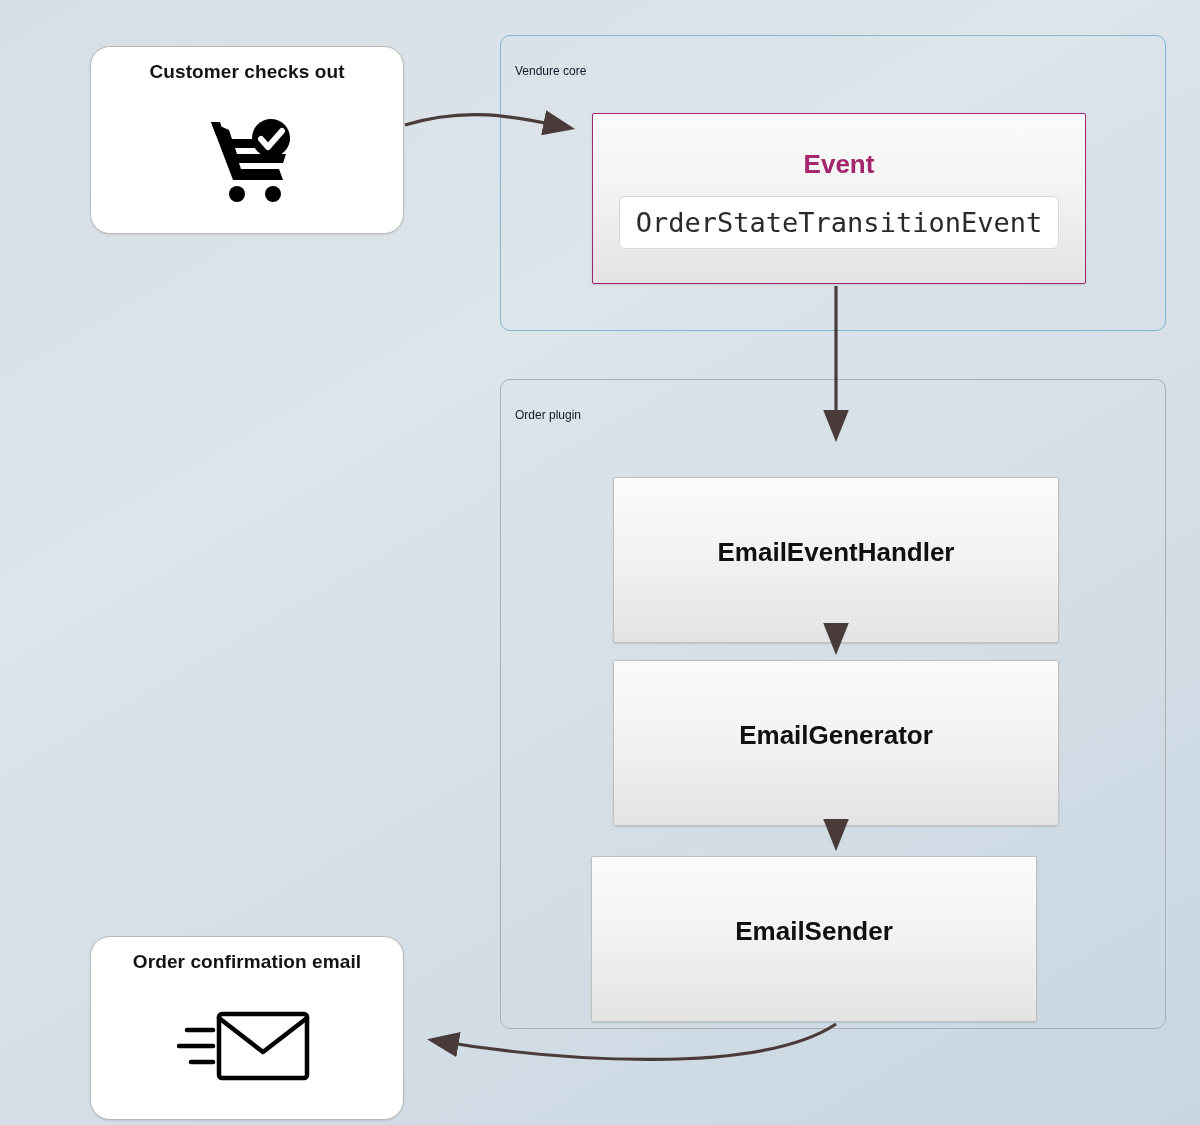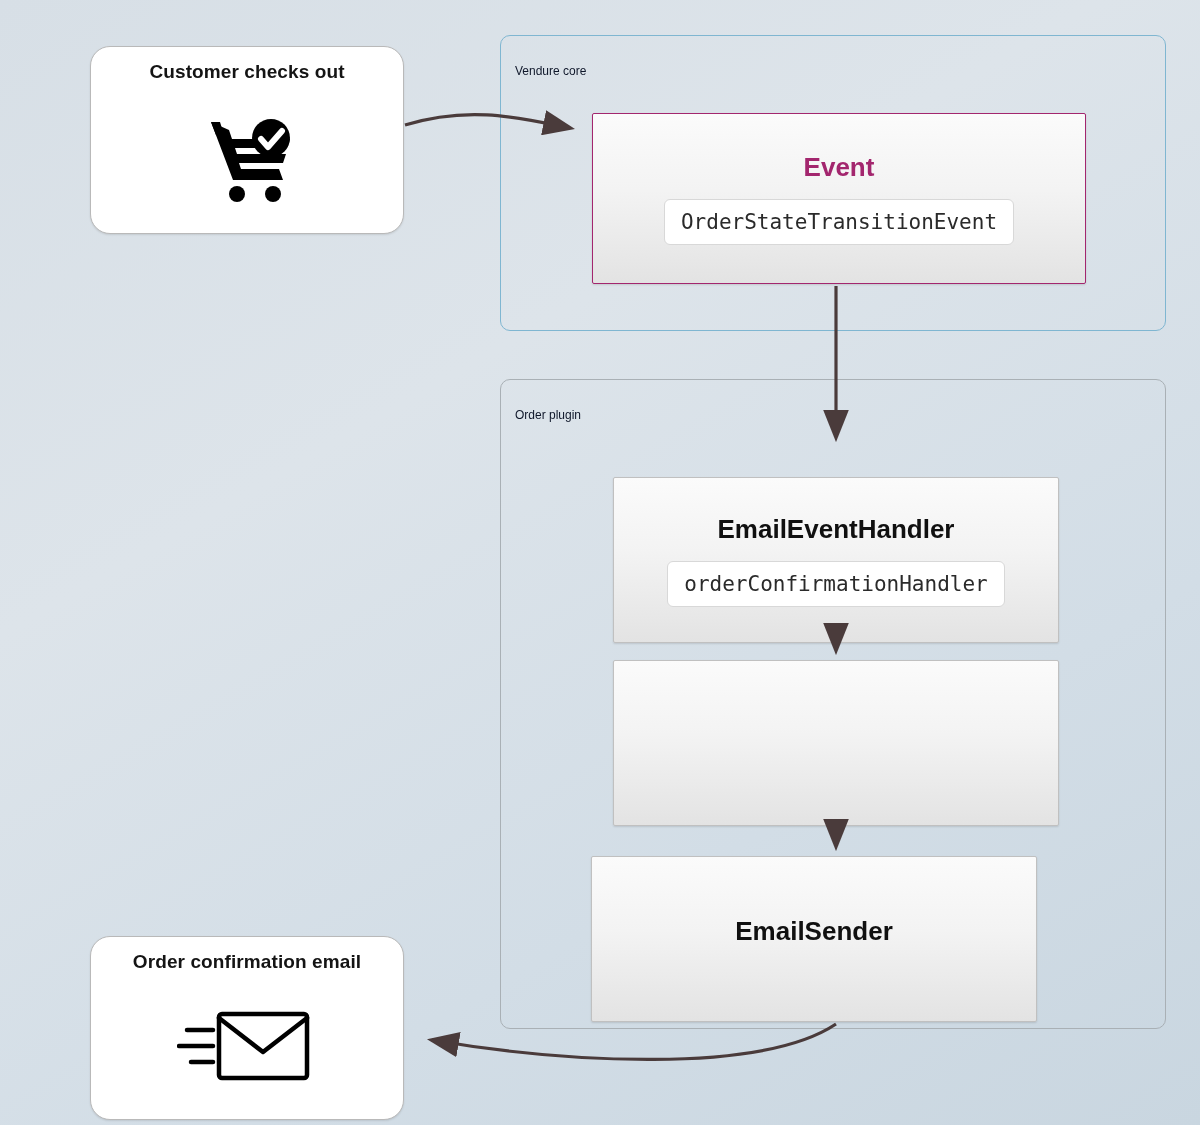--- a/index.html
+++ b/index.html
@@ -80,21 +80,21 @@
     color: #101010;
     margin-bottom: 16px;
   }
   .card-title-event { color: #a3266e; }
 
   .code-pill {
     background: #ffffff;
     border: 1px solid #d8d8d8;
     border-radius: 6px;
     font-family: "DejaVu Sans Mono", monospace;
-    font-size: 21px;
+    font-size: 27px;
     color: #2a2a2a;
     padding: 10px 16px;
     white-space: nowrap;
     text-align: right;
   }
 
   svg.overlay {
     position: absolute;
     left: 0;
     top: 0;
@@ -149,24 +149,24 @@
     </div>
   </div>
 
   <div class="abs card card-event" style="left:592px; top:113px; width:492px; height:169px;">
     <div class="card-title card-title-event">Event</div>
     <div class="code-pill">OrderStateTransitionEvent</div>
   </div>
 
   <div class="abs card card-plain" style="left:613px; top:477px; width:444px; height:164px;">
     <div class="card-title">EmailEventHandler</div>
-    <div class="code-pill">orderConfirmationHandler</div>
   </div>
 
   <div class="abs card card-plain" style="left:613px; top:660px; width:444px; height:164px;">
+    <div class="card-title">EmailGenerator</div>
   </div>
 
   <div class="abs card card-plain" style="left:591px; top:856px; width:444px; height:164px;">
     <div class="card-title">EmailSender</div>
   </div>
 
   <svg class="overlay">
     <defs>
       <marker id="arrowhead" markerWidth="10" markerHeight="8" refX="8.4" refY="4" orient="auto">
         <path d="M0,0 L10,4 L0,8 z" fill="#4a3b3b"></path>

